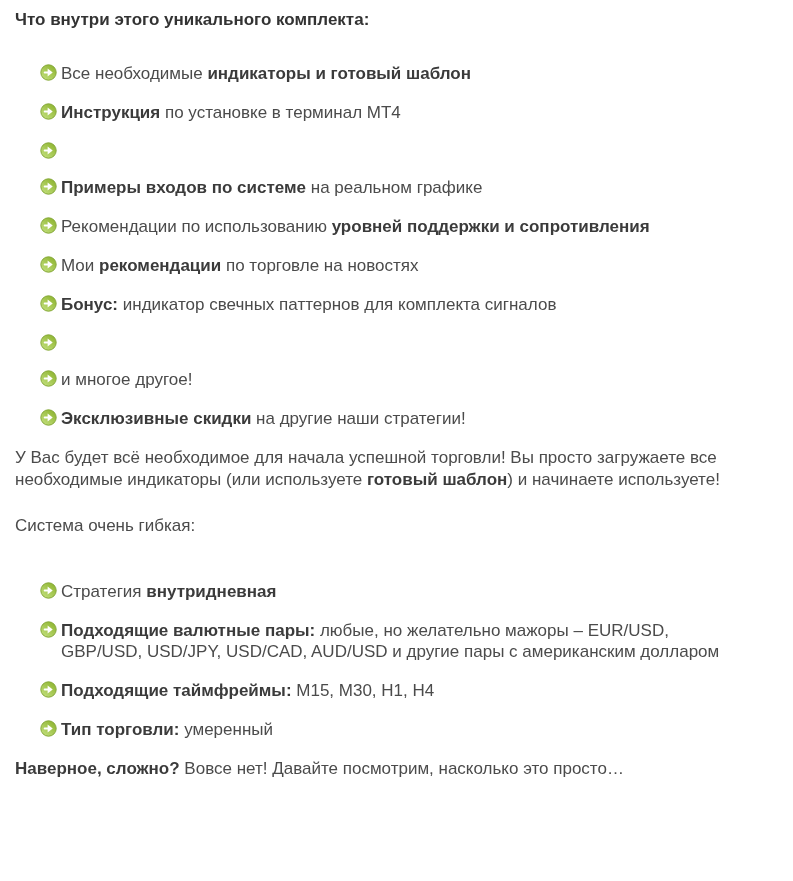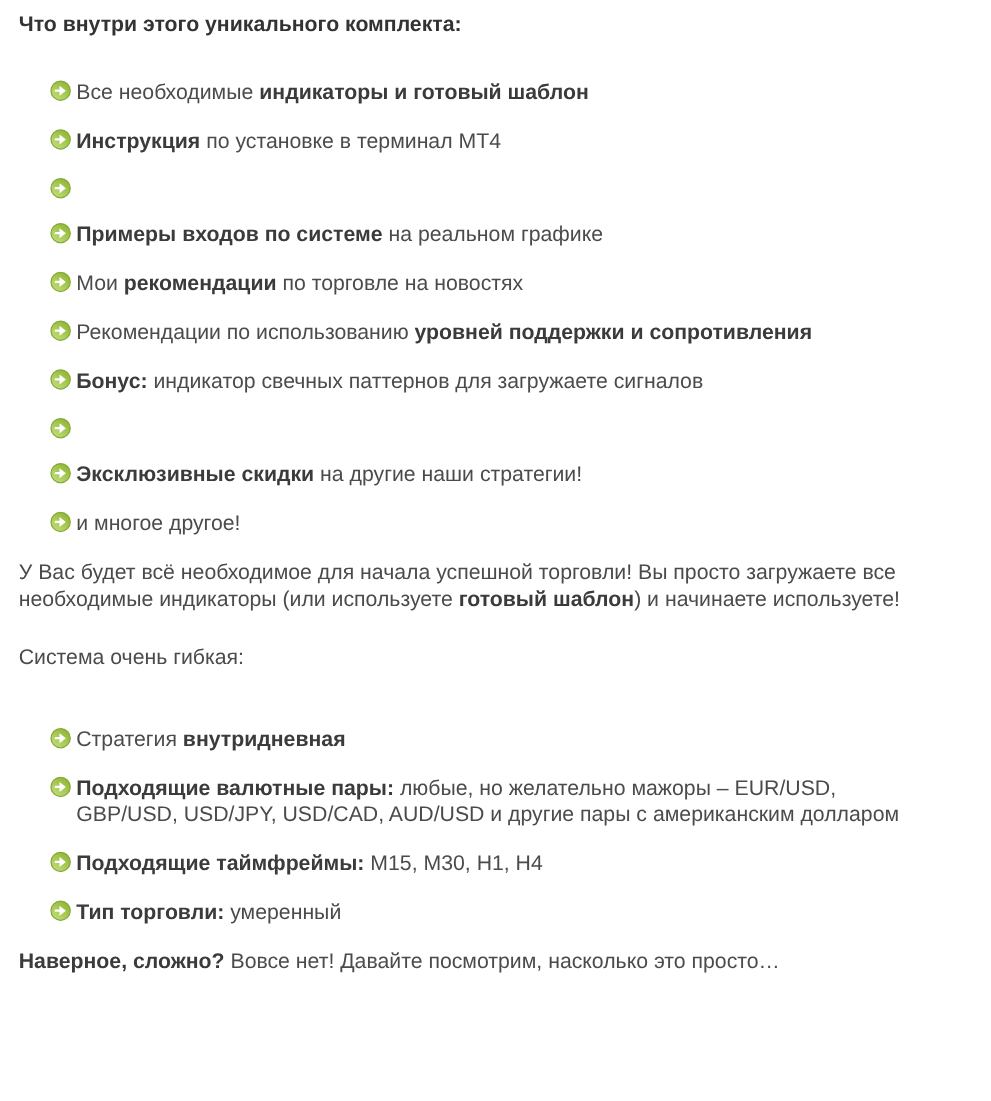--- a/index.html
+++ b/index.html
@@ -136,101 +136,101 @@
         <linearGradient id="bullet-grad" x1="0" y1="1" x2="0.85" y2="0">
           <stop offset="0" stop-color="#c6e382"></stop>
           <stop offset="1" stop-color="#8db32e"></stop>
         </linearGradient>
       </defs>
       <circle cx="8.5" cy="8.5" r="7.7" fill="url(#bullet-grad)" stroke="#85a839" stroke-width="1"></circle>
       <rect x="3.7" y="7.55" width="5.6" height="1.9" rx="0.95" fill="#ffffff"></rect>
       <path d="M7.6 4.5 L12.7 8.5 L7.6 12.5 Z" fill="#ffffff"></path>
     </svg>
   </span>
+<span class="txt"><span>Рекомендации по использованию </span><span class="b">уровней поддержки и сопротивления</span></span>
+      </li>
+      <li>
+  <span class="bullet">
+    <svg width="17" height="17" viewBox="0 0 17 17" aria-hidden="true">
+      <defs>
+        <linearGradient id="bullet-grad" x1="0" y1="1" x2="0.85" y2="0">
+          <stop offset="0" stop-color="#c6e382"></stop>
+          <stop offset="1" stop-color="#8db32e"></stop>
+        </linearGradient>
+      </defs>
+      <circle cx="8.5" cy="8.5" r="7.7" fill="url(#bullet-grad)" stroke="#85a839" stroke-width="1"></circle>
+      <rect x="3.7" y="7.55" width="5.6" height="1.9" rx="0.95" fill="#ffffff"></rect>
+      <path d="M7.6 4.5 L12.7 8.5 L7.6 12.5 Z" fill="#ffffff"></path>
+    </svg>
+  </span>
 <span class="txt"><span>Мои </span><span class="b">рекомендации</span><span> по торговле на новостях</span></span>
       </li>
       <li>
   <span class="bullet">
     <svg width="17" height="17" viewBox="0 0 17 17" aria-hidden="true">
       <defs>
         <linearGradient id="bullet-grad" x1="0" y1="1" x2="0.85" y2="0">
           <stop offset="0" stop-color="#c6e382"></stop>
           <stop offset="1" stop-color="#8db32e"></stop>
         </linearGradient>
       </defs>
       <circle cx="8.5" cy="8.5" r="7.7" fill="url(#bullet-grad)" stroke="#85a839" stroke-width="1"></circle>
       <rect x="3.7" y="7.55" width="5.6" height="1.9" rx="0.95" fill="#ffffff"></rect>
       <path d="M7.6 4.5 L12.7 8.5 L7.6 12.5 Z" fill="#ffffff"></path>
     </svg>
   </span>
-<span class="txt"><span>Рекомендации по использованию </span><span class="b">уровней поддержки и сопротивления</span></span>
-      </li>
-      <li>
-  <span class="bullet">
-    <svg width="17" height="17" viewBox="0 0 17 17" aria-hidden="true">
-      <defs>
-        <linearGradient id="bullet-grad" x1="0" y1="1" x2="0.85" y2="0">
-          <stop offset="0" stop-color="#c6e382"></stop>
-          <stop offset="1" stop-color="#8db32e"></stop>
-        </linearGradient>
-      </defs>
-      <circle cx="8.5" cy="8.5" r="7.7" fill="url(#bullet-grad)" stroke="#85a839" stroke-width="1"></circle>
-      <rect x="3.7" y="7.55" width="5.6" height="1.9" rx="0.95" fill="#ffffff"></rect>
-      <path d="M7.6 4.5 L12.7 8.5 L7.6 12.5 Z" fill="#ffffff"></path>
-    </svg>
-  </span>
-<span class="txt"><span class="b">Бонус:</span><span> индикатор свечных паттернов для загружаете сигналов</span></span>
-      </li>
-      <li>
-  <span class="bullet">
-    <svg width="17" height="17" viewBox="0 0 17 17" aria-hidden="true">
-      <defs>
-        <linearGradient id="bullet-grad" x1="0" y1="1" x2="0.85" y2="0">
-          <stop offset="0" stop-color="#c6e382"></stop>
-          <stop offset="1" stop-color="#8db32e"></stop>
-        </linearGradient>
-      </defs>
-      <circle cx="8.5" cy="8.5" r="7.7" fill="url(#bullet-grad)" stroke="#85a839" stroke-width="1"></circle>
-      <rect x="3.7" y="7.55" width="5.6" height="1.9" rx="0.95" fill="#ffffff"></rect>
-      <path d="M7.6 4.5 L12.7 8.5 L7.6 12.5 Z" fill="#ffffff"></path>
-    </svg>
-  </span>
+<span class="txt"><span class="b">Бонус:</span><span> индикатор свечных паттернов для комплекта сигналов</span></span>
+      </li>
+      <li>
+  <span class="bullet">
+    <svg width="17" height="17" viewBox="0 0 17 17" aria-hidden="true">
+      <defs>
+        <linearGradient id="bullet-grad" x1="0" y1="1" x2="0.85" y2="0">
+          <stop offset="0" stop-color="#c6e382"></stop>
+          <stop offset="1" stop-color="#8db32e"></stop>
+        </linearGradient>
+      </defs>
+      <circle cx="8.5" cy="8.5" r="7.7" fill="url(#bullet-grad)" stroke="#85a839" stroke-width="1"></circle>
+      <rect x="3.7" y="7.55" width="5.6" height="1.9" rx="0.95" fill="#ffffff"></rect>
+      <path d="M7.6 4.5 L12.7 8.5 L7.6 12.5 Z" fill="#ffffff"></path>
+    </svg>
+  </span>
+      </li>
+      <li>
+  <span class="bullet">
+    <svg width="17" height="17" viewBox="0 0 17 17" aria-hidden="true">
+      <defs>
+        <linearGradient id="bullet-grad" x1="0" y1="1" x2="0.85" y2="0">
+          <stop offset="0" stop-color="#c6e382"></stop>
+          <stop offset="1" stop-color="#8db32e"></stop>
+        </linearGradient>
+      </defs>
+      <circle cx="8.5" cy="8.5" r="7.7" fill="url(#bullet-grad)" stroke="#85a839" stroke-width="1"></circle>
+      <rect x="3.7" y="7.55" width="5.6" height="1.9" rx="0.95" fill="#ffffff"></rect>
+      <path d="M7.6 4.5 L12.7 8.5 L7.6 12.5 Z" fill="#ffffff"></path>
+    </svg>
+  </span>
+<span class="txt"><span>и многое другое!</span></span>
       </li>
       <li>
   <span class="bullet">
     <svg width="17" height="17" viewBox="0 0 17 17" aria-hidden="true">
       <defs>
         <linearGradient id="bullet-grad" x1="0" y1="1" x2="0.85" y2="0">
           <stop offset="0" stop-color="#c6e382"></stop>
           <stop offset="1" stop-color="#8db32e"></stop>
         </linearGradient>
       </defs>
       <circle cx="8.5" cy="8.5" r="7.7" fill="url(#bullet-grad)" stroke="#85a839" stroke-width="1"></circle>
       <rect x="3.7" y="7.55" width="5.6" height="1.9" rx="0.95" fill="#ffffff"></rect>
       <path d="M7.6 4.5 L12.7 8.5 L7.6 12.5 Z" fill="#ffffff"></path>
     </svg>
   </span>
 <span class="txt"><span class="b">Эксклюзивные скидки</span><span> на другие наши стратегии!</span></span>
       </li>
-      <li>
-  <span class="bullet">
-    <svg width="17" height="17" viewBox="0 0 17 17" aria-hidden="true">
-      <defs>
-        <linearGradient id="bullet-grad" x1="0" y1="1" x2="0.85" y2="0">
-          <stop offset="0" stop-color="#c6e382"></stop>
-          <stop offset="1" stop-color="#8db32e"></stop>
-        </linearGradient>
-      </defs>
-      <circle cx="8.5" cy="8.5" r="7.7" fill="url(#bullet-grad)" stroke="#85a839" stroke-width="1"></circle>
-      <rect x="3.7" y="7.55" width="5.6" height="1.9" rx="0.95" fill="#ffffff"></rect>
-      <path d="M7.6 4.5 L12.7 8.5 L7.6 12.5 Z" fill="#ffffff"></path>
-    </svg>
-  </span>
-<span class="txt"><span>и многое другое!</span></span>
-      </li>
     </ul>
 
   <p class="para"><span>У Вас будет всё необходимое для начала успешной торговли! Вы просто загружаете все необходимые индикаторы (или используете </span><span class="b">готовый шаблон</span><span>) и начинаете используете!</span></p>
 
   <p class="para para-flexible">Система очень гибкая:</p>
 
   <ul class="arrow-list features-list">
       <li>
   <span class="bullet">
     <svg width="17" height="17" viewBox="0 0 17 17" aria-hidden="true">

